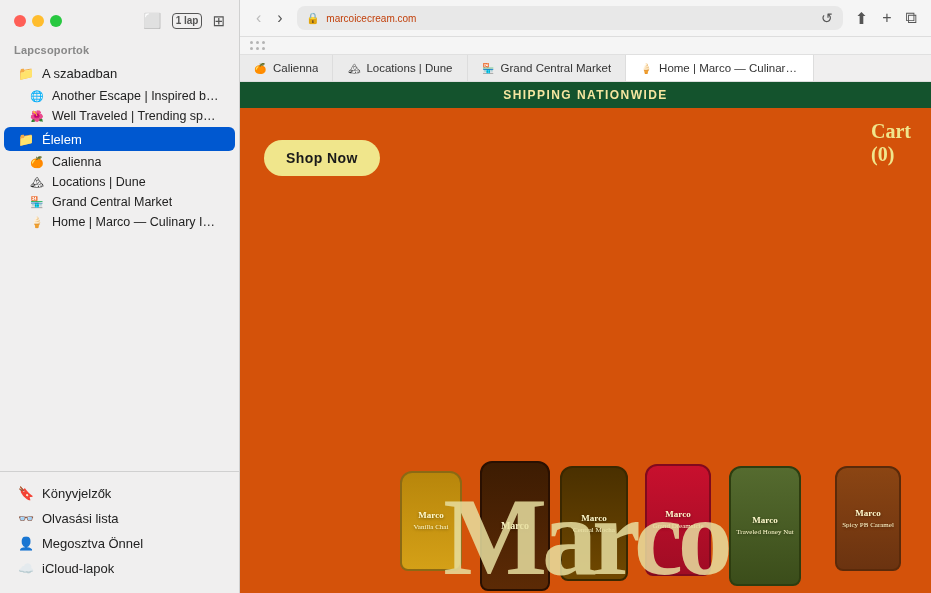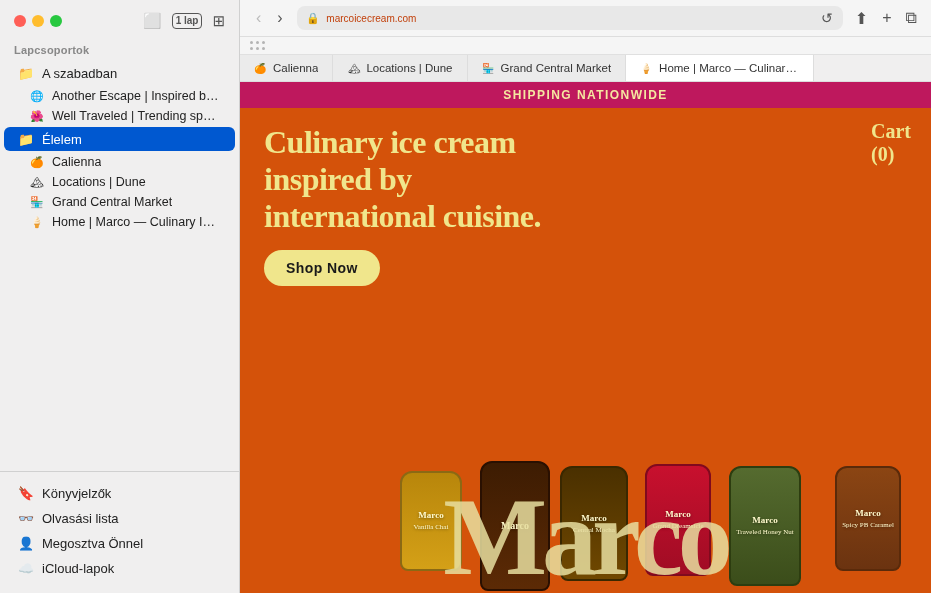--- a/index.html
+++ b/index.html
@@ -275,21 +275,21 @@
 
     
     .web-content {
       flex: 1;
       overflow: hidden;
       position: relative;
       background: #d4520a;
     }
 
     .shipping-banner {
-      background: #be185d;
+      background: #14532d;
       color: #f5e6a0;
       text-align: center;
       font-size: 12px;
       font-weight: 700;
       padding: 6px 0;
       letter-spacing: 0.12em;
     }
 
     .hero-section {
       position: relative;
@@ -528,25 +528,20 @@
     <div class="shipping-banner">SHIPPING NATIONWIDE</div>
 
     <div class="hero-section">
 
       <div class="cart-btn">
         <span>Cart</span><br>
         <span>(0)</span>
       </div>
 
       <div class="hero-text-overlay">
-        <div class="hero-headline">
-          <span>Culinary ice cream</span><br>
-          <span>inspired by</span><br>
-          <span>international cuisine.</span>
-        </div>
         <button class="hero-shop-btn">Shop Now</button>
       </div>
 
       <div class="ice-cream-display">
 
         <div class="tub" style="left:160px; bottom:20px;">
           <div class="tub-body" style="width:62px;height:100px;background:linear-gradient(180deg,#b8860b,#d4a017);border:2px solid #8b6914;">
             <div style="font-size:9px;color:#fffacd;font-weight:900;font-family:Georgia,serif;text-align:center;line-height:1.2;">Marco<br><span style="font-size:7px;font-weight:400;margin-top:16px;">Vanilla Chai</span></div>
           </div>
         </div>

